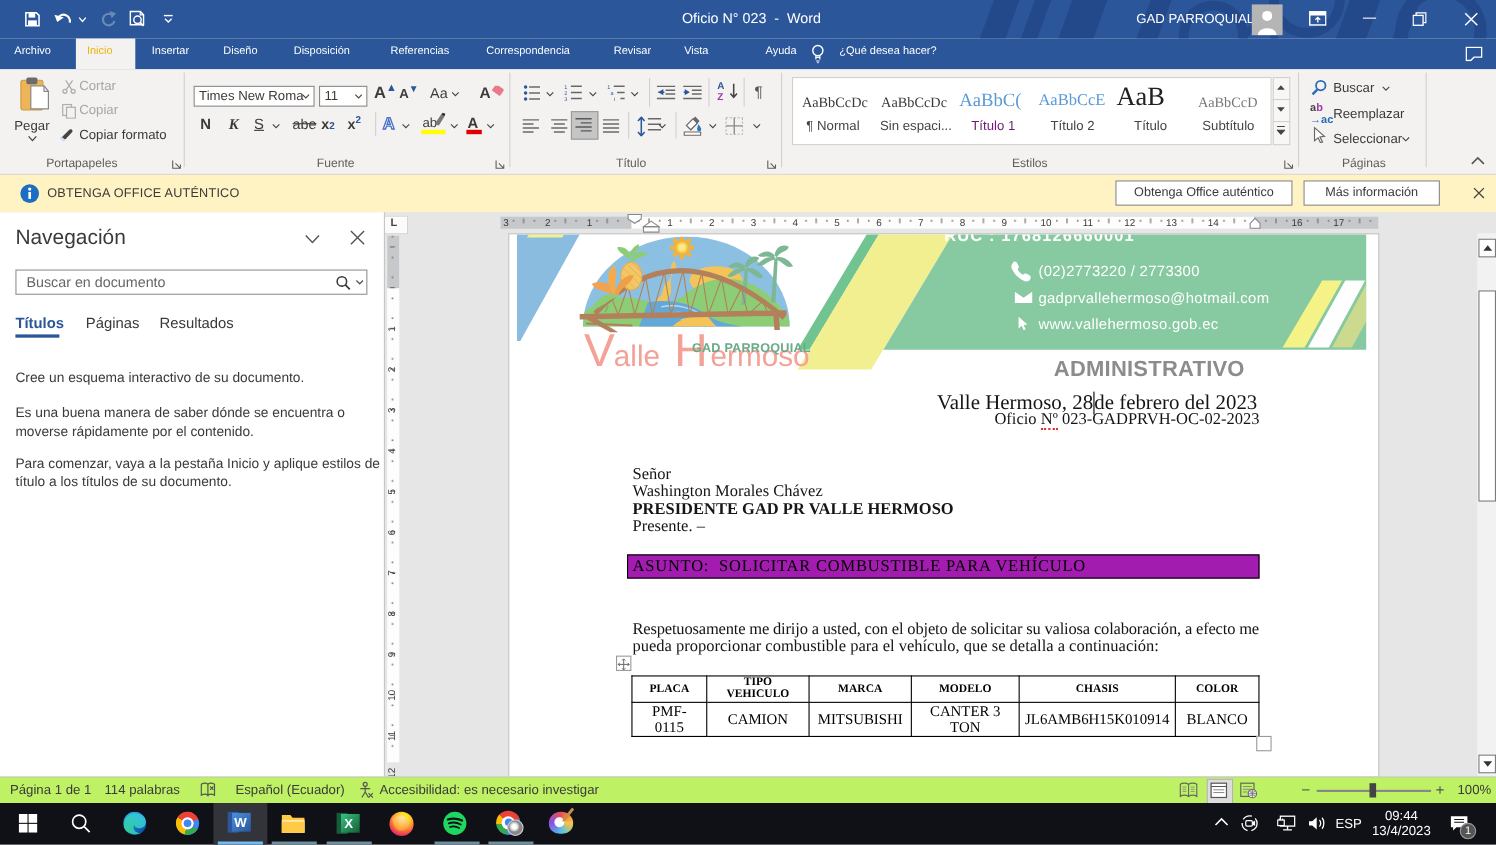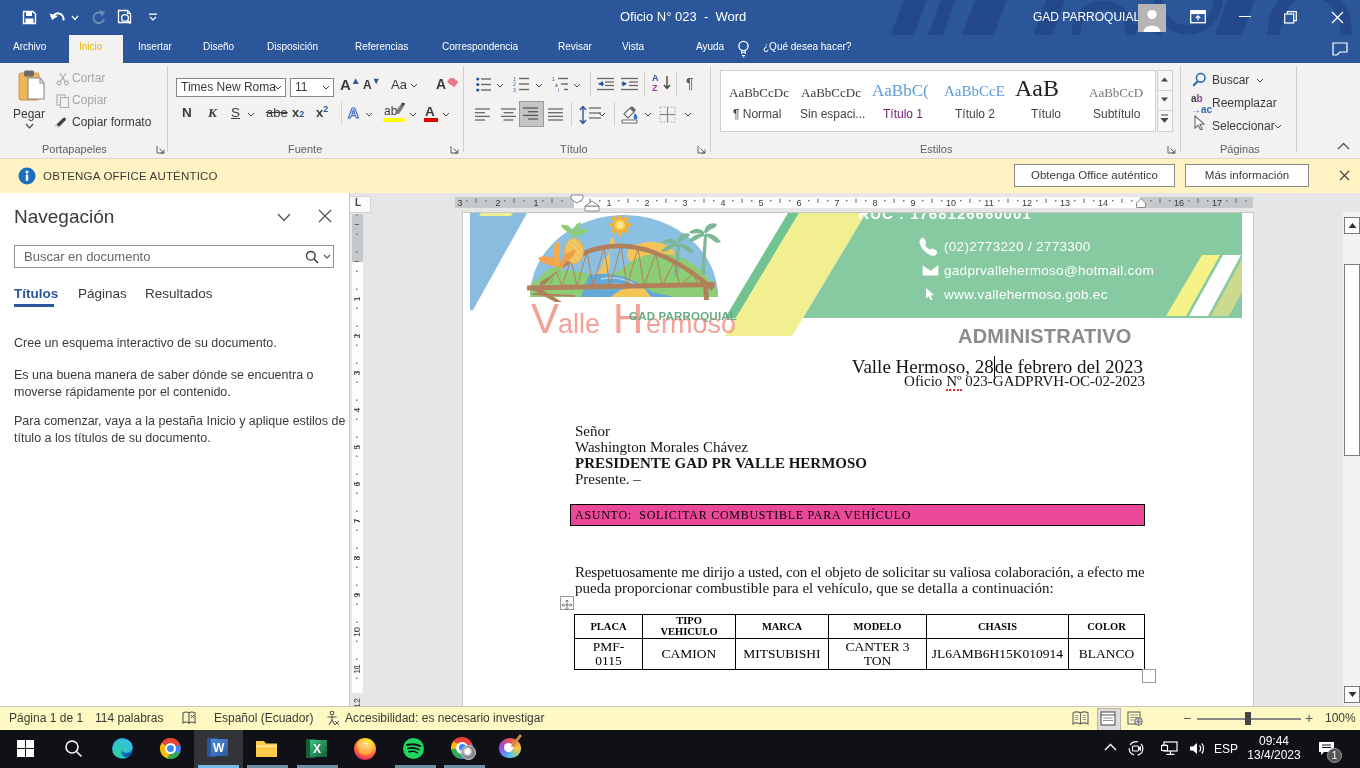--- a/index.html
+++ b/index.html
@@ -577,21 +577,21 @@
       <text x="166" y="107" font-size="11.5" font-weight="bold" fill="#68ab87" letter-spacing="0.2" font-family="Liberation Sans">GAD PARROQUIAL</text>
     </svg>
 
     <div class="abs" style="left:495px;top:112px;font-size:20px;font-weight:bold;color:#8c8c8c;letter-spacing:0.2px;">ADMINISTRATIVO</div>
 
     <div class="abs serif" style="left:380px;top:143px;width:300px;text-align:right;font-size:19px;color:#151515;">Valle Hermoso, 28<span style="border-left:1px solid #000;">d</span>e febrero del 2023</div>
     <div class="abs serif" style="left:380px;top:160px;width:302px;text-align:right;font-size:15px;color:#151515;">Oficio <span style="border-bottom:2px dotted #e03030;">Nº</span> 023-GADPRVH-OC-02-2023</div>
 
     <div class="abs serif" style="left:112px;top:210px;font-size:15px;line-height:16px;color:#151515;">Señor<br>Washington Morales Chávez<br><b>PRESIDENTE GAD PR VALLE HERMOSO</b><br>Presente. –</div>
 
-    <div class="abs serif" style="left:107px;top:291px;width:573px;height:20px;background:#ec4899;border:1.6px solid #000;font-size:12px;color:#000;line-height:20px;"><span style="margin-left:4px;letter-spacing:0.72px;">ASUNTO:&nbsp; SOLICITAR COMBUSTIBLE PARA VEHÍCULO</span></div>
+    <div class="abs serif" style="left:107px;top:291px;width:573px;height:20px;background:#a21caf;border:1.6px solid #000;font-size:15px;color:#000;line-height:20px;"><span style="margin-left:4px;letter-spacing:0.72px;">ASUNTO:&nbsp; SOLICITAR COMBUSTIBLE PARA VEHÍCULO</span></div>
 
     <div class="abs serif" style="left:112px;top:351px;font-size:15px;color:#151515;white-space:nowrap;letter-spacing:-0.16px;">Respetuosamente me dirijo a usted, con el objeto de solicitar su valiosa colaboración, a efecto me</div>
     <div class="abs serif" style="left:112px;top:367px;font-size:15px;color:#151515;white-space:nowrap;">pueda proporcionar combustible para el vehículo, que se detalla a continuación:</div>
 
     <div class="abs" style="left:97px;top:383px;width:12px;height:12px;border:1px solid #9a9a9a;background:#fff;">
       <svg width="12" height="12" viewBox="0 0 12 12">
           <path d="M6 1 L6 11 M1 6 L11 6 M6 1 L4.5 2.5 M6 1 L7.5 2.5 M6 11 L4.5 9.5 M6 11 L7.5 9.5 M1 6 L2.5 4.5 M1 6 L2.5 7.5 M11 6 L9.5 4.5 M11 6 L9.5 7.5" stroke="#666" stroke-width="0.9" fill="none"></path>
         </svg>
     </div>
 
@@ -660,21 +660,21 @@
   </div>
   <div class="abs" style="left:14px;top:93px;font-size:13.5px;font-weight:bold;color:#2b579a;">Títulos</div>
   <div class="abs" style="left:14px;top:111px;width:40px;height:3px;background:#2b579a;"></div>
   <div class="abs" style="left:78px;top:93px;font-size:13.5px;color:#3b3a39;">Páginas</div>
   <div class="abs" style="left:145px;top:93px;font-size:13.5px;color:#3b3a39;">Resultados</div>
   <div class="abs" style="left:14px;top:142px;width:290px;font-size:12.5px;color:#3b3a39;line-height:16.5px;">Cree un esquema interactivo de su documento.</div>
   <div class="abs" style="left:14px;top:174px;font-size:12.5px;color:#3b3a39;line-height:16.5px;white-space:nowrap;">Es una buena manera de saber dónde se encuentra o<br>moverse rápidamente por el contenido.</div>
   <div class="abs" style="left:14px;top:220px;font-size:12.5px;color:#3b3a39;line-height:16.5px;white-space:nowrap;">Para comenzar, vaya a la pestaña Inicio y aplique estilos de<br>título a los títulos de su documento.</div>
 </div>
 
-<div class="abs" id="statusbar" style="left:0;top:706px;width:1360px;height:24px;background:#fef9c3;border-top:1px solid #c8c6c4;font-size:12px;color:#3b3a39;">
+<div class="abs" id="statusbar" style="left:0;top:706px;width:1360px;height:24px;background:#bef264;border-top:1px solid #c8c6c4;font-size:12px;color:#3b3a39;">
   <div class="abs" style="left:9px;top:4px;">Página 1 de 1</div>
   <div class="abs" style="left:95px;top:4px;">114 palabras</div>
   <svg class="abs" style="left:182px;top:4px;" width="16" height="14" viewBox="0 0 16 14">
       <path d="M1 2 C3 0.8 5.5 0.8 7 2 L7 12 C5.5 10.8 3 10.8 1 12 Z M7 2 C8.5 0.8 11 0.8 13 2 L13 12 C11 10.8 8.5 10.8 7 12 Z" fill="none" stroke="#555" stroke-width="1.1"></path>
       <path d="M9 4 l3 3 M12 4 l-3 3" stroke="#555" stroke-width="1"></path>
     </svg>
   <div class="abs" style="left:214px;top:4px;">Español (Ecuador)</div>
   <svg class="abs" style="left:324px;top:3px;" width="16" height="17" viewBox="0 0 16 17">
       <circle cx="8" cy="3" r="1.8" fill="none" stroke="#555" stroke-width="1.1"></circle>
       <path d="M8 5.5 L8 10 M3.5 7 L12.5 7 M8 10 L5 15 M8 10 L11 15" fill="none" stroke="#555" stroke-width="1.1"></path>

